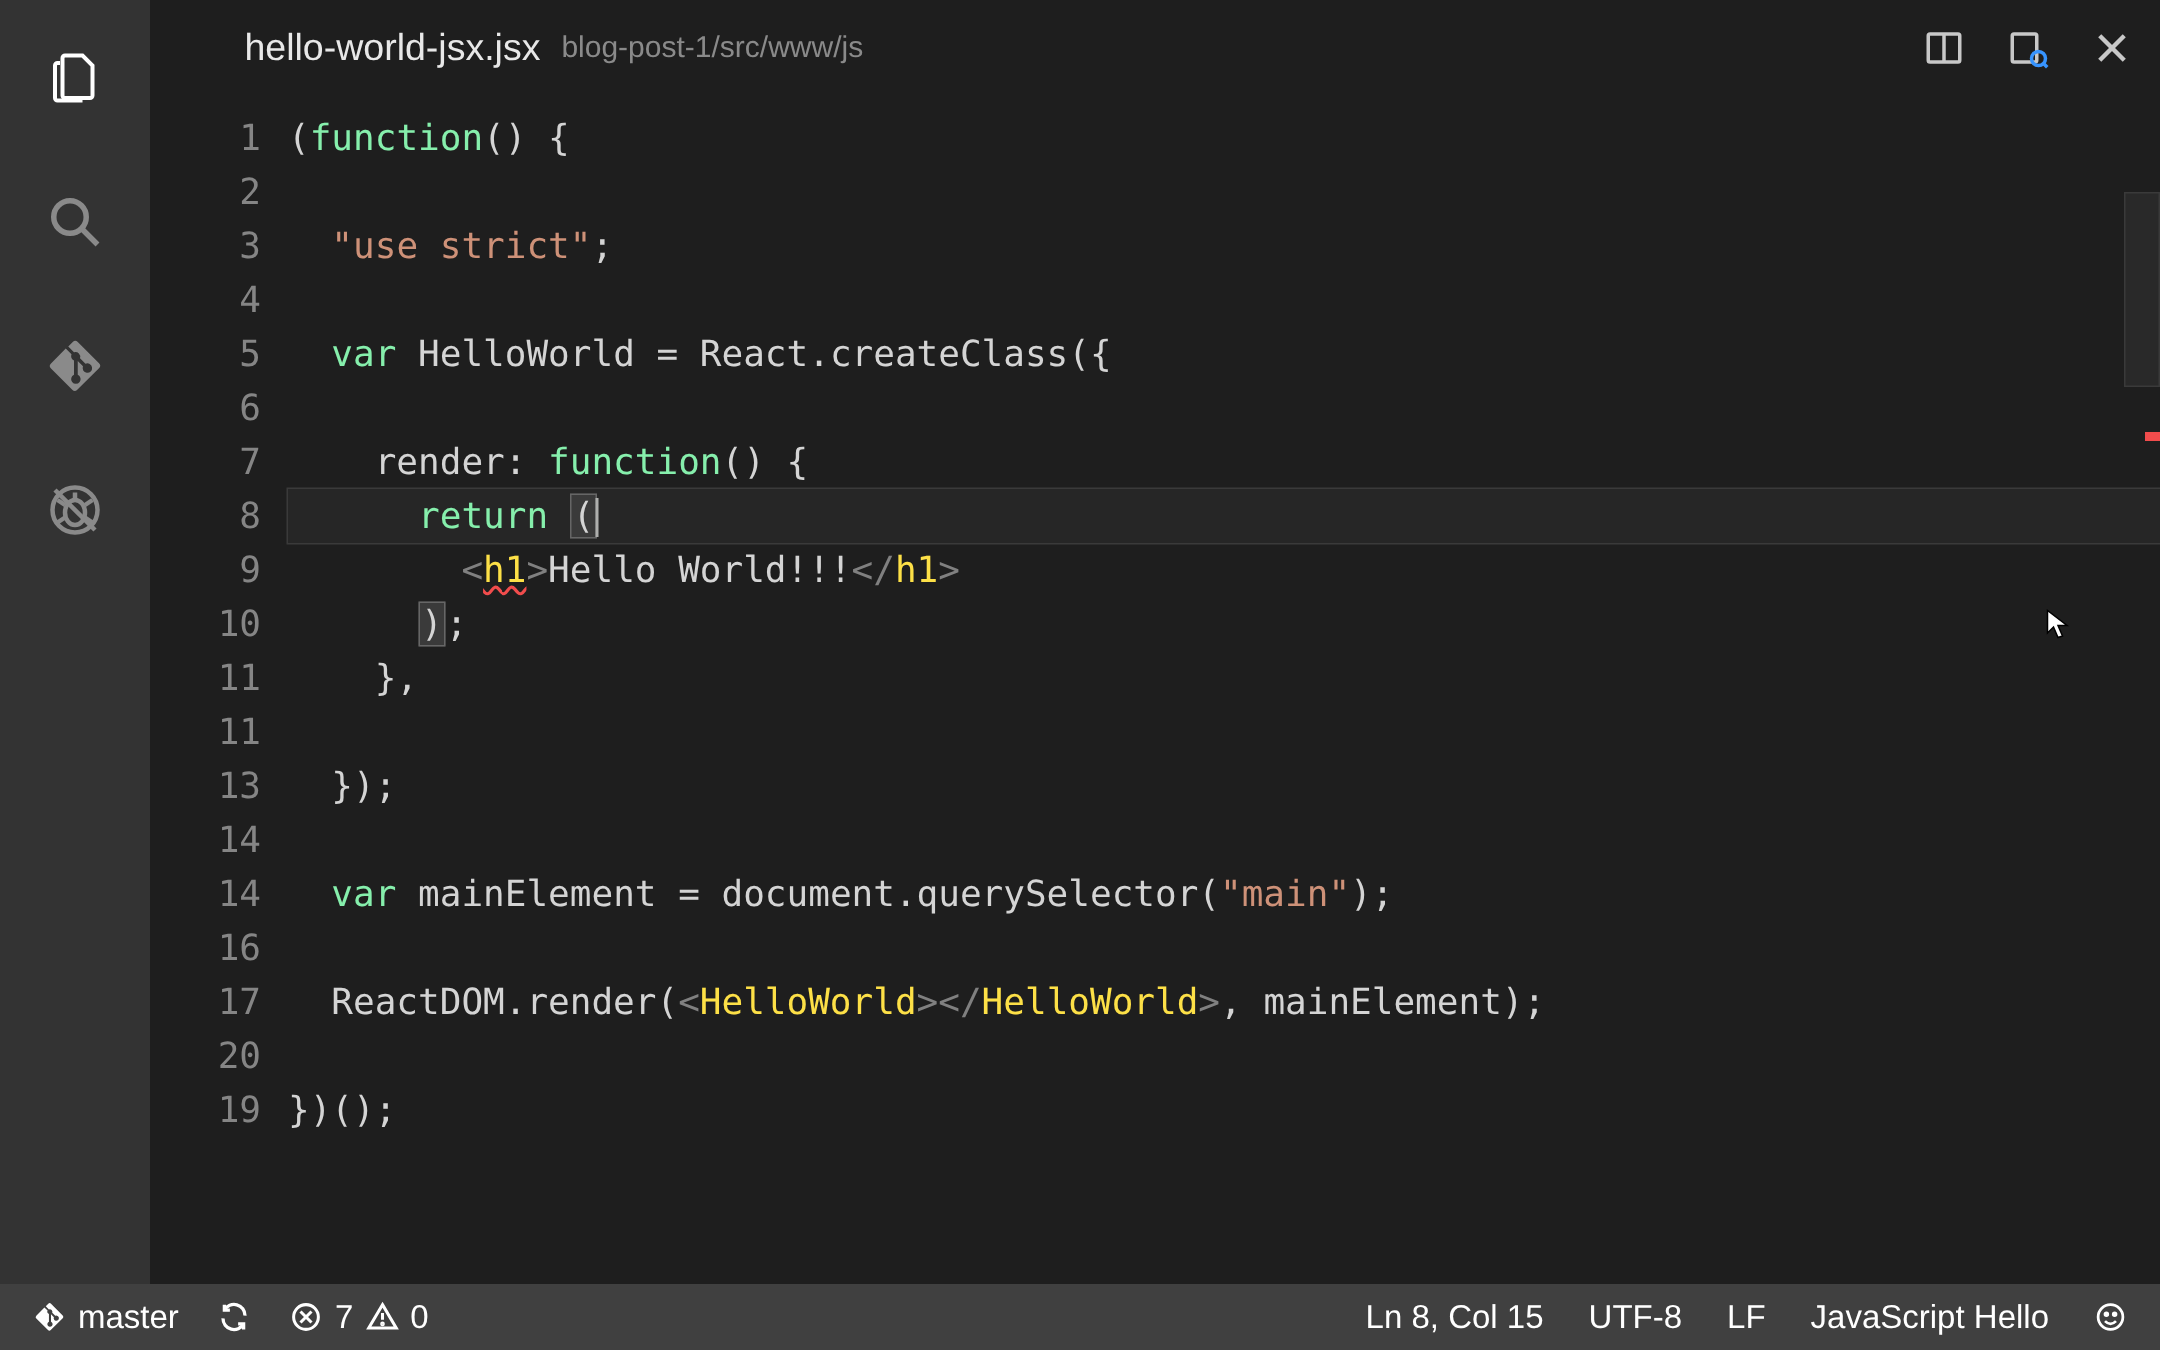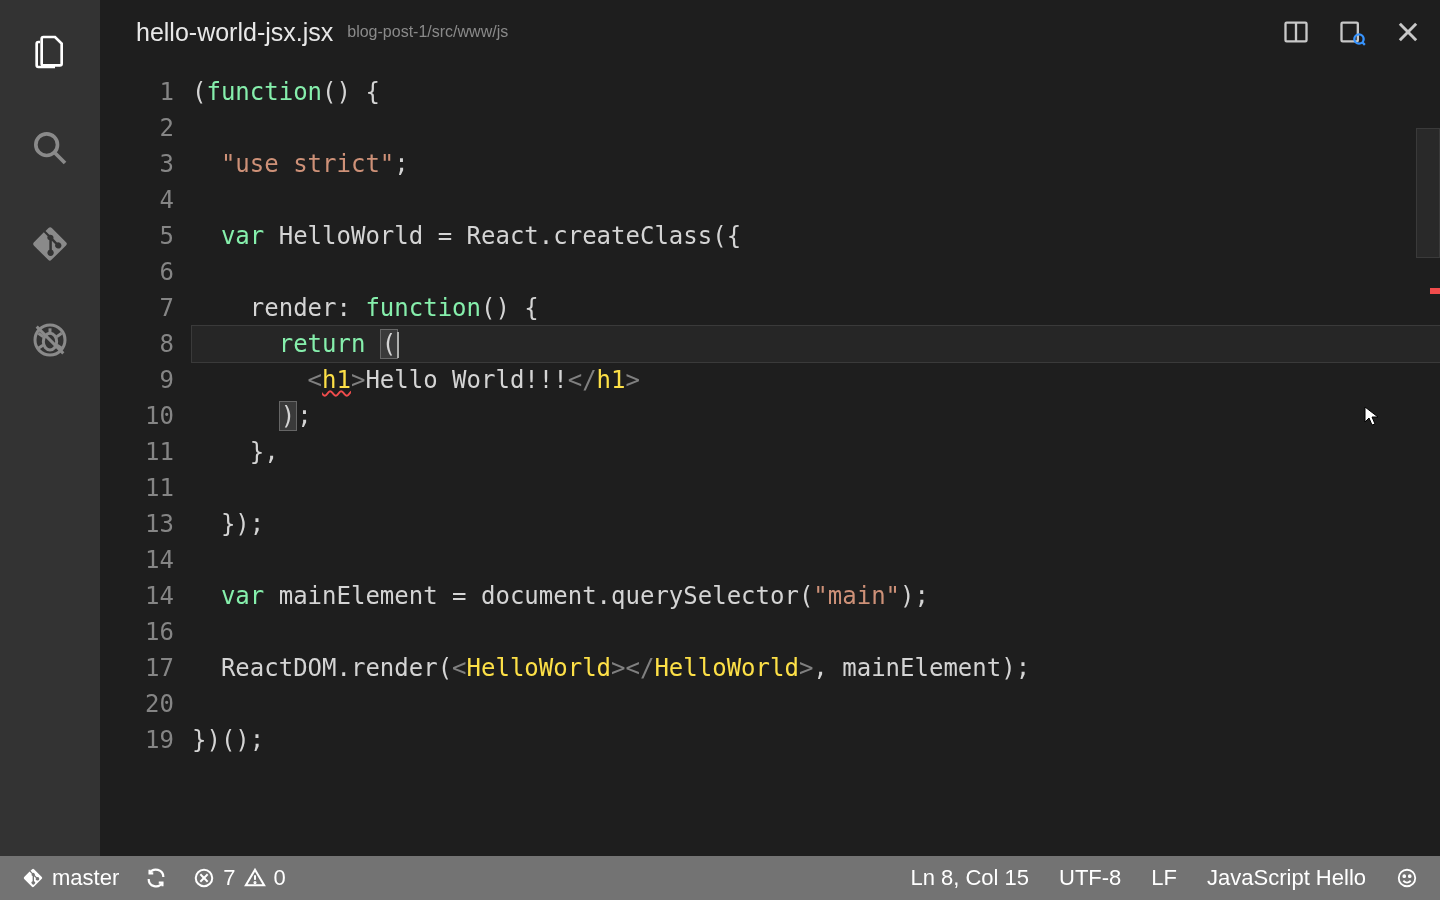--- a/index.html
+++ b/index.html
@@ -12,22 +12,22 @@
   .activity-bar { width: 100px; background: #333333; display: flex; flex-direction: column; align-items: center; padding-top: 28px; gap: 48px; }
   .activity-item { width: 48px; height: 48px; display: flex; align-items: center; justify-content: center; color: #ffffff; cursor: pointer; }
   .activity-item.dim { color: #8a8a8a; }
   .activity-item svg { width: 40px; height: 40px; }
 
   
   .editor-col { flex: 1; display: flex; flex-direction: column; background: #1e1e1e; position: relative; }
 
   
   .tab-header { height: 64px; display: flex; align-items: center; padding: 0 18px 0 36px; gap: 14px; color: #cfcfcf; font-family: -apple-system, "Segoe UI", sans-serif; }
-  .tab-filename { font-size: 25px; color: #e8e8e8; }
-  .tab-path { font-size: 16px; color: #8a8a8a; }
+  .tab-filename { font-size: 25px; color: #e8e8e8; margin-left: 27px; }
+  .tab-path { font-size: 20px; color: #8a8a8a; }
   .tab-actions { margin-left: auto; display: flex; gap: 28px; align-items: center; }
   .tab-actions .icon-btn { color: #c8c8c8; cursor: pointer; display: flex; }
   .tab-actions svg { width: 28px; height: 28px; }
 
   
   .editor-body { flex: 1; display: flex; position: relative; font-size: 24px; line-height: 36px; }
   .gutter { width: 92px; text-align: right; color: #858585; padding-right: 18px; padding-top: 10px; user-select: none; }
   .gutter div { height: 36px; }
   .code { flex: 1; padding-top: 10px; white-space: pre; position: relative; }
   .code-line { height: 36px; position: relative; }
@@ -48,21 +48,21 @@
 
   
   .overview { position:absolute; top:64px; right:0; width:24px; bottom:0; background:transparent; }
   .overview .viewport { position:absolute; top:0; left:0; right:0; height:130px; background:rgba(255,255,255,0.05); border:1px solid #3a3a3a; }
   .overview .marker-err { position:absolute; right:0; width:10px; height:6px; background:#f14c4c; }
 
   
   .mouse { position:absolute; width:16px; height:22px; pointer-events:none; }
 
   
-  .status-bar { height: 44px; background: #737373; color: #ffffff; display:flex; align-items:center; padding: 1px 22px; font-family: -apple-system, "Segoe UI", sans-serif; font-size: 22px; gap: 14px; }
+  .status-bar { height: 44px; background: #404040; color: #ffffff; display:flex; align-items:center; padding: 1px 22px; font-family: -apple-system, "Segoe UI", sans-serif; font-size: 22px; gap: 14px; }
   .status-left { display:flex; align-items:center; gap: 26px; }
   .status-right { margin-left:auto; display:flex; align-items:center; gap: 30px; }
   .status-item { display:flex; align-items:center; gap:8px; cursor:pointer; }
   .status-item svg { width:22px; height:22px; }
 </style>
 </head>
 <body>
 
 <div class="main-area">
 

